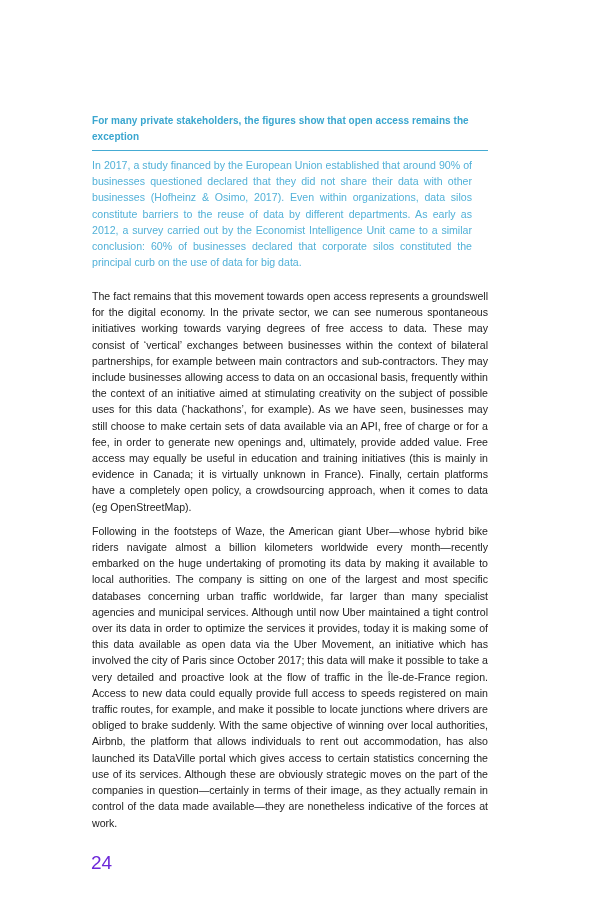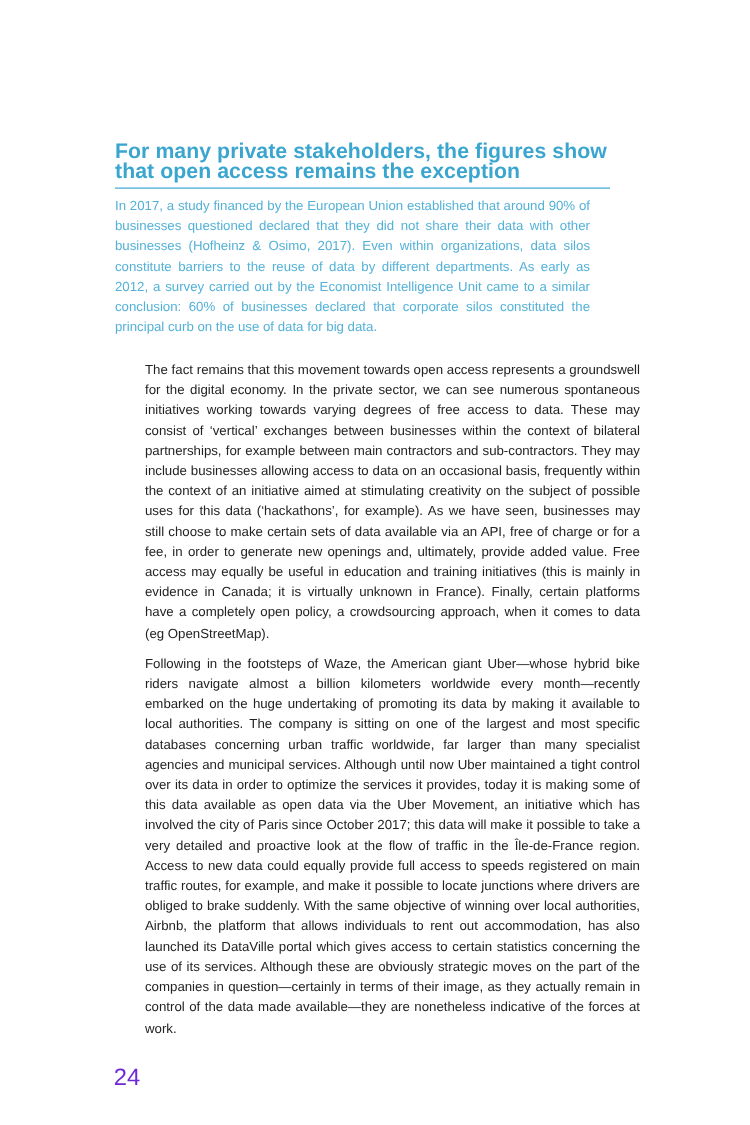--- a/index.html
+++ b/index.html
@@ -4,42 +4,42 @@
   <style>
     html, body { margin: 0; padding: 0; background: #ffffff; }
     body { width: 600px; height: 900px; position: relative; overflow: hidden; }
     .page { position: absolute; left: 0; top: 0; width: 600px; height: 900px; background: #fff; }
     .box {
       position: absolute; left: 92px; top: 113px; width: 396px;
     }
     .box-title {
       font-family: "Liberation Sans", sans-serif;
       font-weight: bold;
-      font-size: 17px;
+      font-size: 10px;
       line-height: 16px;
       color: #3aa6cf;
       margin: 0;
       letter-spacing: 0.05px;
     }
     .box-rule {
       margin-top: 5px;
       height: 0;
       border-top: 1.5px solid #45abd3;
       width: 396px;
     }
     .box-text {
       font-family: "Liberation Sans", sans-serif;
       font-size: 10.6px;
       line-height: 16.2px;
       color: #52b1d8;
       text-align: justify;
       margin: 6px 16px 0 0;
     }
     .body-text {
-      position: absolute; left: 92px; top: 288px; width: 396px; margin-left: 24px;
+      position: absolute; left: 92px; top: 288px; width: 396px;
     }
     .body-text p {
       font-family: "Liberation Sans", sans-serif;
       font-size: 10.6px;
       line-height: 16.2px;
       color: #222222;
       text-align: justify;
       margin: 0 0 8px 0;
     }
     .page-number {

